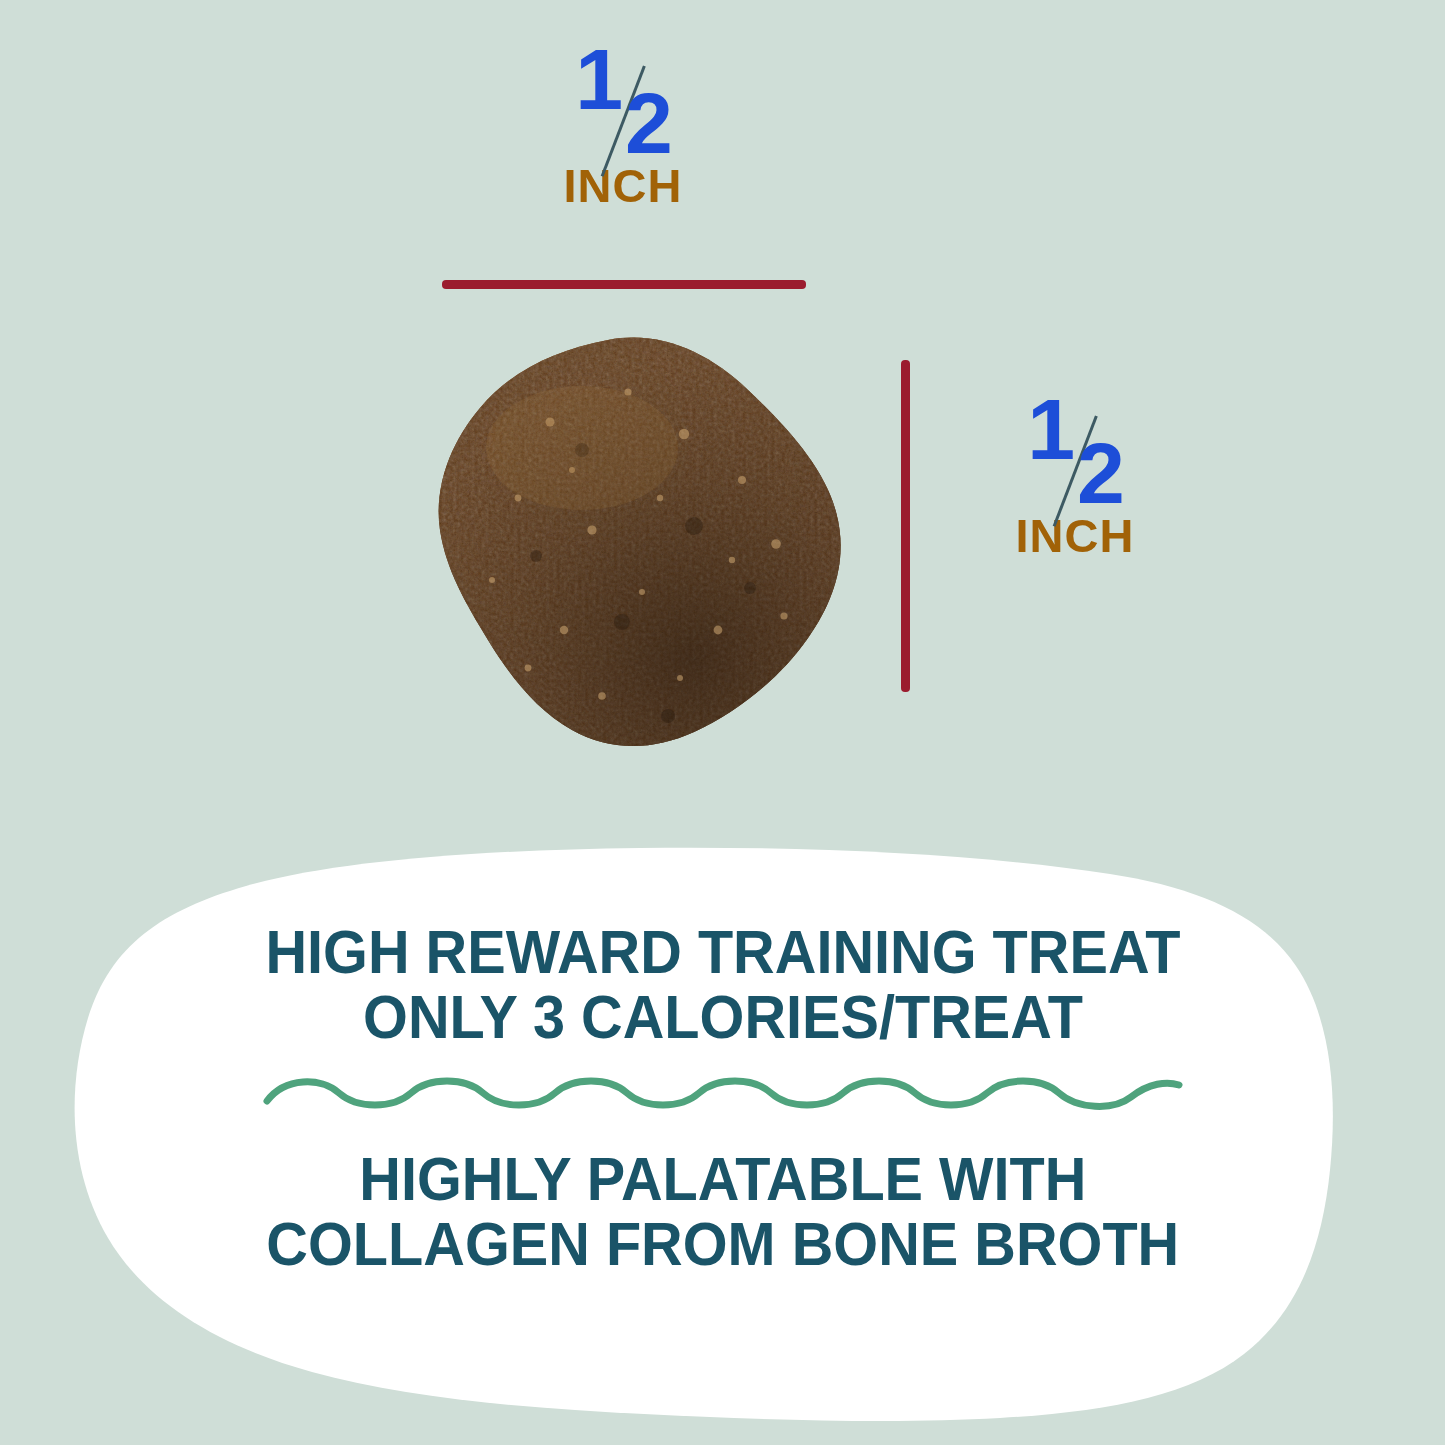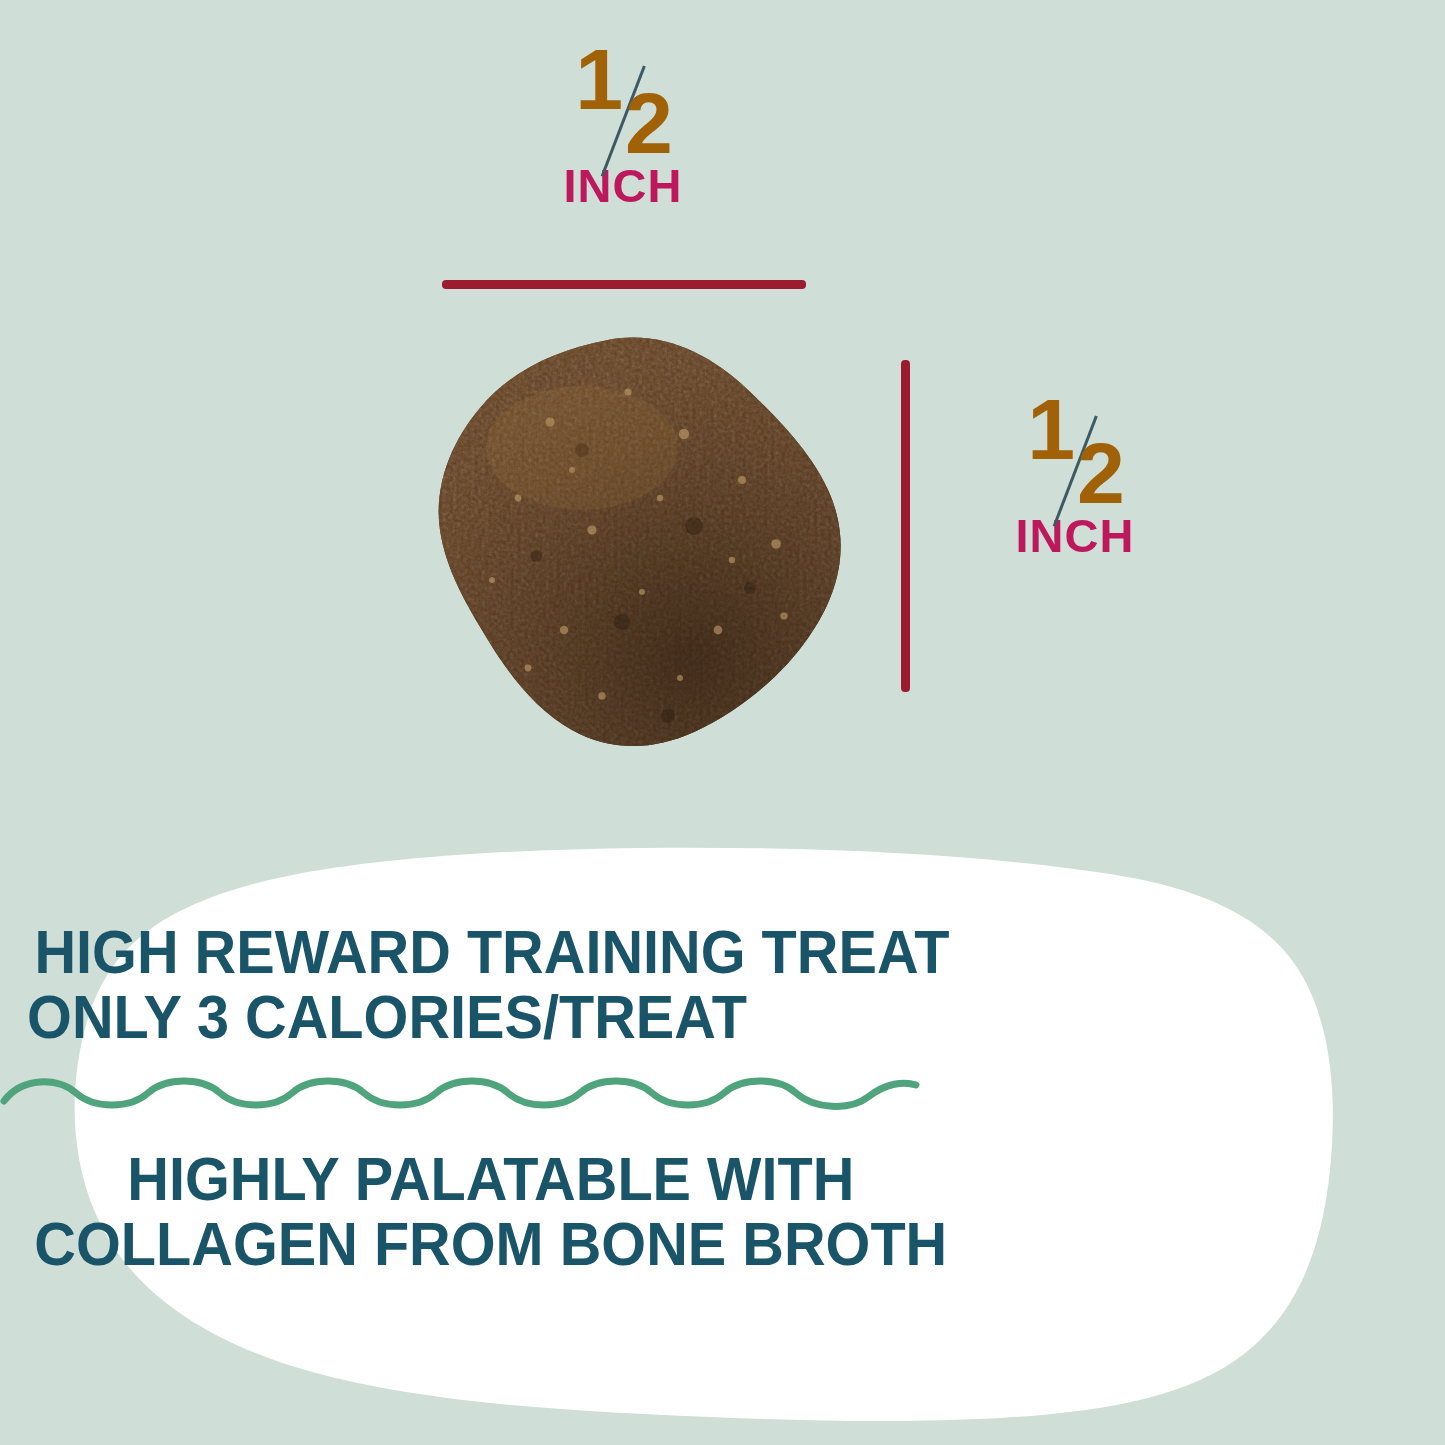--- a/index.html
+++ b/index.html
@@ -10,21 +10,21 @@
     overflow:hidden;
     position:relative;
   }
   #stage{position:absolute;inset:0;width:1445px;height:1445px;}
 
   
   .frac-block{position:absolute;text-align:center;}
   .frac{
     position:relative;
     display:inline-block;
-    color:#a16207;
+    color:#1d4ed8;
     font-weight:bold;
     letter-spacing:0;
     line-height:1;
   }
   .frac .num, .frac .den{
     display:inline-block;
     font-size:86px;
     font-weight:bold;
     font-family:"Liberation Sans", sans-serif;
     letter-spacing:-2px;
@@ -36,21 +36,21 @@
     width:2.5px;
     height:118px;
     background:#3d5a63;
     left:50%;
     top:4px;
     transform:translateX(-50%) rotate(21deg);
     transform-origin:center;
   }
   .inch{
     display:block;
-    color:#be185d;
+    color:#a16207;
     font-size:47px;
     font-weight:bold;
     letter-spacing:1px;
     font-family:"Liberation Sans", sans-serif;
     margin-top:14px;
   }
 
   
   .rule-h{
     position:absolute;
@@ -71,21 +71,21 @@
 
   
   #blob{position:absolute;left:0;top:820px;width:1445px;height:625px;}
   #blob svg{display:block;width:100%;height:100%;}
 
   
   #callout{
     position:absolute;
     left:0;top:820px;width:1445px;height:625px;
     display:flex;flex-direction:column;
-    align-items:flex-start;justify-content:flex-start;
+    align-items:center;justify-content:flex-start;
     padding-top:100px;
     box-sizing:border-box;
     pointer-events:none;
   }
   .headline{
     color:#1a5468;
     font-weight:bold;
     font-size:62px;
     line-height:1.03;
     text-align:center;

